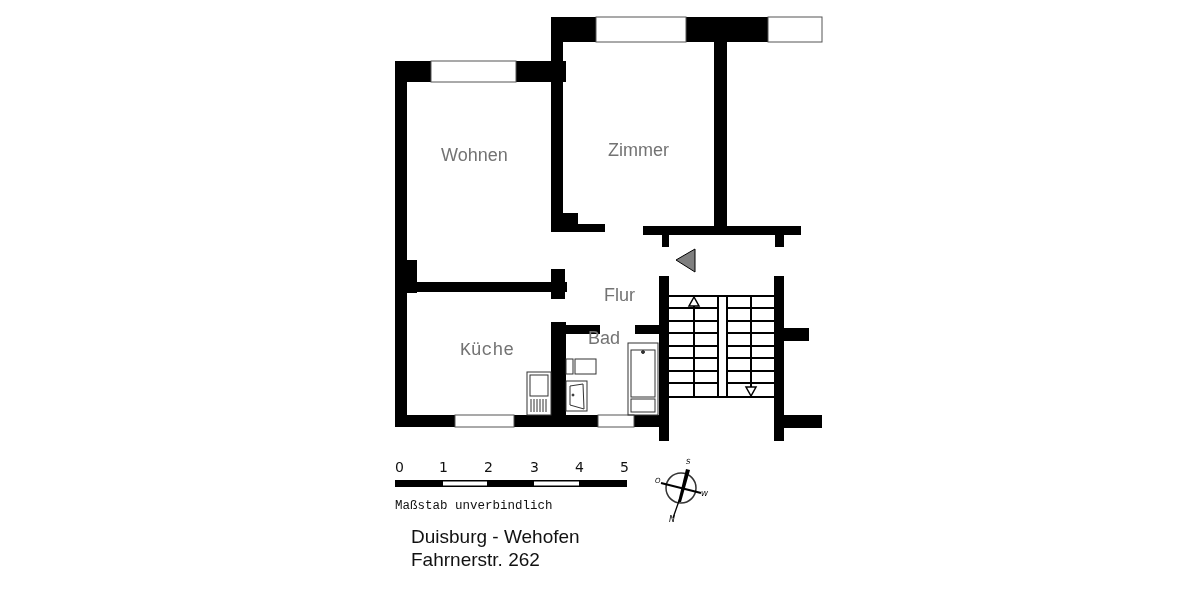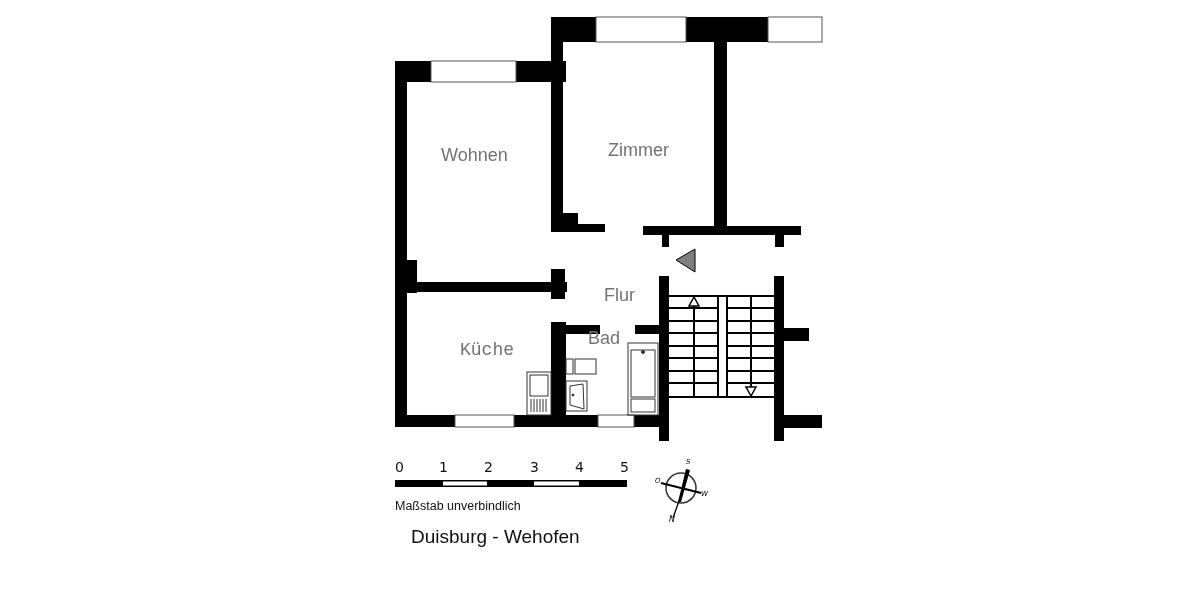--- a/index.html
+++ b/index.html
@@ -1,20 +1,20 @@
 <!DOCTYPE html>
 <html><head>
   <meta charset="utf-8">
   <style>
     html, body { margin: 0; padding: 0; background: #ffffff; }
     body { width: 1200px; height: 600px; position: relative; overflow: hidden; font-family: "Liberation Sans", sans-serif; }
     .plan { position: absolute; left: 0; top: 0; width: 1200px; height: 600px; }
     .room-label { position: absolute; font-family: "Liberation Sans", sans-serif; font-size: 18px; color: #737373; white-space: nowrap; }
     .scale-labels { position: absolute; font-family: "DejaVu Sans", sans-serif; font-size: 14px; color: #111; }
-    .scale-note { position: absolute; left: 395px; top: 499px; font-family: Liberation Sans, sans-serif; font-size: 12.5px; color: #111; }
+    .scale-note { position: absolute; left: 395px; top: 499px; font-family: Liberation Mono, monospace; font-size: 12.5px; color: #111; }
     .address { position: absolute; left: 395px; top: 525px; font-family: "Liberation Sans", sans-serif; font-size: 19px; line-height: 23px; color: #111; }
     .address div { white-space: nowrap; margin-left: 16px; }
   </style>
 </head>
 <body>
 
 <svg class="plan" width="1200" height="600" viewBox="0 0 1200 600" xmlns="http://www.w3.org/2000/svg">
   <g fill="#000">
 
     <rect x="395" y="61" width="12" height="366"></rect>
@@ -137,13 +137,14 @@
 
 <div class="scale-note">Maßstab unverbindlich</div>
 
 <div style="position:absolute;left:686px;top:458px;font-size:7px;font-style:italic;font-family:'DejaVu Sans',sans-serif;">S</div>
 <div style="position:absolute;left:655px;top:477px;font-size:7px;font-style:italic;font-family:'DejaVu Sans',sans-serif;">O</div>
 <div style="position:absolute;left:701px;top:490px;font-size:7px;font-style:italic;font-family:'DejaVu Sans',sans-serif;">W</div>
 <div style="position:absolute;left:669px;top:515px;font-size:8px;font-style:italic;font-family:'DejaVu Sans',sans-serif;">N</div>
 
 <div class="address">
   <div>Duisburg - Wehofen</div>
+  <div>Fahrnerstr. 262</div>
 </div>
 
 </body></html>

